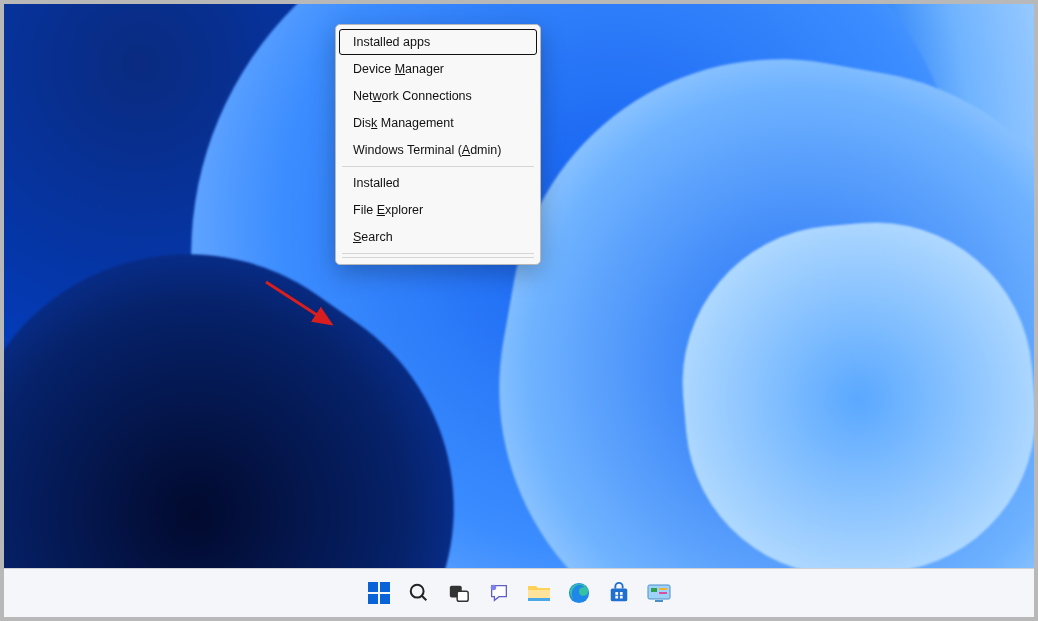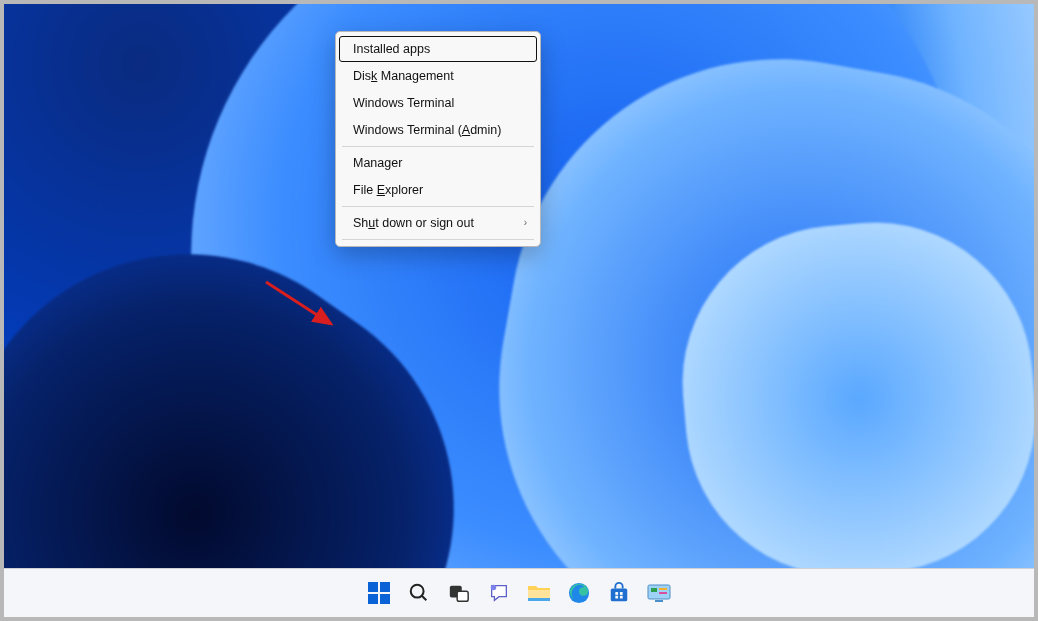--- a/index.html
+++ b/index.html
@@ -12,21 +12,21 @@
   .s3{width:600px;height:600px;left:500px;top:60px;background:radial-gradient(circle at 50% 50%,#1c6af5 0%,#6fb3ff 65%,#d5ecff 100%);transform:rotate(10deg);}
   .s4{width:500px;height:500px;left:-60px;top:260px;background:radial-gradient(circle at 50% 50%,#020a2e 0%,#06226a 60%,#0b3fbf 100%);transform:rotate(35deg);}
   .s5{width:350px;height:350px;left:680px;top:220px;background:radial-gradient(circle at 50% 50%,#5aa8ff 0%,#b0d9ff 75%,#e9f5ff 100%);transform:rotate(-5deg);}
 
   
   .taskbar{position:absolute;left:0;right:0;bottom:0;height:48px;background:#f5f6f9;border-top:1px solid #d0d0d6;display:flex;align-items:center;justify-content:center;gap:12px;}
   .tbicon{width:28px;height:28px;display:flex;align-items:center;justify-content:center;border-radius:4px;}
   .tbicon svg{display:block;}
 
   
-  .winx{position:absolute;left:331px;top:27px;width:204px;background:#f8f8f8;border:1px solid #b8b8b8;border-radius:5px;box-shadow:0 8px 24px rgba(0,0,0,.25);padding:3px 0;font-size:12.5px;color:#111;}
+  .winx{position:absolute;left:331px;top:20px;width:204px;background:#f8f8f8;border:1px solid #b8b8b8;border-radius:5px;box-shadow:0 8px 24px rgba(0,0,0,.25);padding:3px 0;font-size:12.5px;color:#111;}
   .mi{position:relative;height:26px;line-height:26px;padding:0 12px 0 14px;white-space:nowrap;border-radius:3px;margin:1px 3px;}
   .mi.hi{outline:1.2px solid #111;outline-offset:-1px;}
   .sep{height:1px;background:#d5d5d5;margin:3px 6px;}
   .chev{position:absolute;right:10px;top:50%;transform:translateY(-50%);font-size:10px;color:#666;}
   .u{text-decoration:underline;text-decoration-thickness:1px;text-underline-offset:1px;}
 
   
   .arrow{position:absolute;pointer-events:none;}
 </style>
 </head>
@@ -45,28 +45,29 @@
     <defs>
         <marker id="ah" markerWidth="8" markerHeight="8" refX="6" refY="3" orient="auto">
           <path d="M0,0 L7,3 L0,6 Z" fill="#d81e1e"></path>
         </marker>
       </defs>
     <path d="M3 6 Q40 30 68 48" stroke="#d81e1e" stroke-width="3" fill="none" marker-end="url(#ah)"></path>
   </svg>
 
   <div class="winx" id="winx">
       <div class="mi hi">Installed apps</div>
+      <div class="mi">Device <span class="u">M</span>anager</div>
+      <div class="mi">Net<span class="u">w</span>ork Connections</div>
       <div class="mi">Dis<span class="u">k</span> Management</div>
-      <div class="mi">Windows Terminal</div>
       <div class="mi">Windows Terminal (<span class="u">A</span>dmin)</div>
       <div class="sep"></div>
-      <div class="mi">Manager</div>
+      <div class="mi">Installed</div>
       <div class="mi">File <span class="u">E</span>xplorer</div>
+      <div class="mi"><span class="u">S</span>earch</div>
       <div class="sep"></div>
-      <div class="mi">Sh<span class="u">u</span>t down or sign out<span class="chev">›</span></div>
       <div class="sep"></div>
     </div>
 
   <div class="taskbar">
     <div class="tbicon">
       <svg width="22" height="22" viewBox="0 0 22 22">
           <rect x="0" y="0" width="10" height="10" fill="#0a63d6"></rect>
           <rect x="12" y="0" width="10" height="10" fill="#0a63d6"></rect>
           <rect x="0" y="12" width="10" height="10" fill="#0a63d6"></rect>
           <rect x="12" y="12" width="10" height="10" fill="#0a63d6"></rect>

